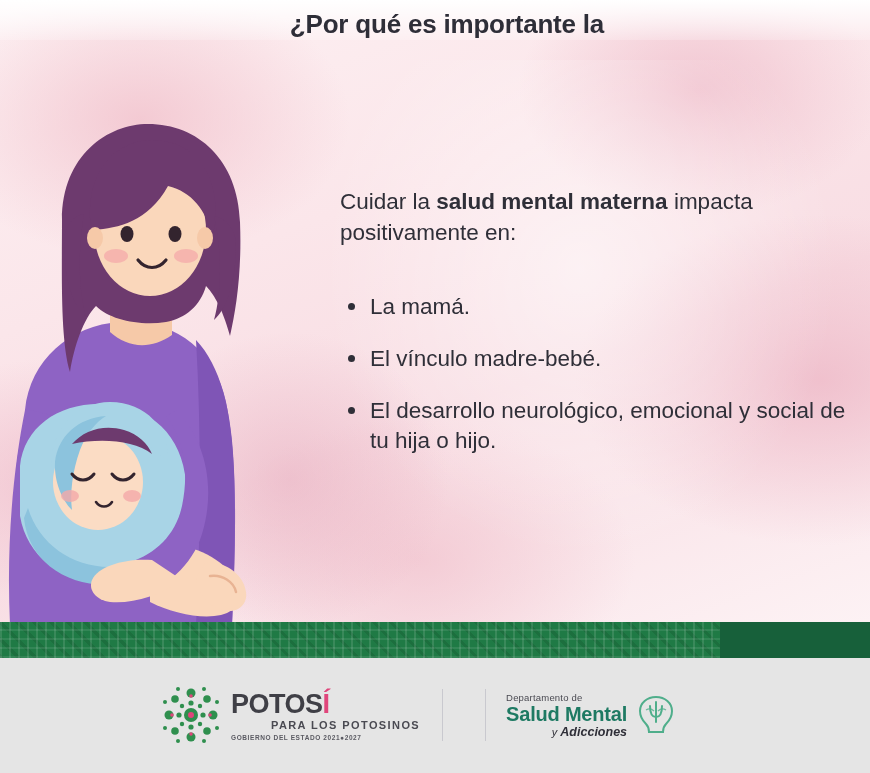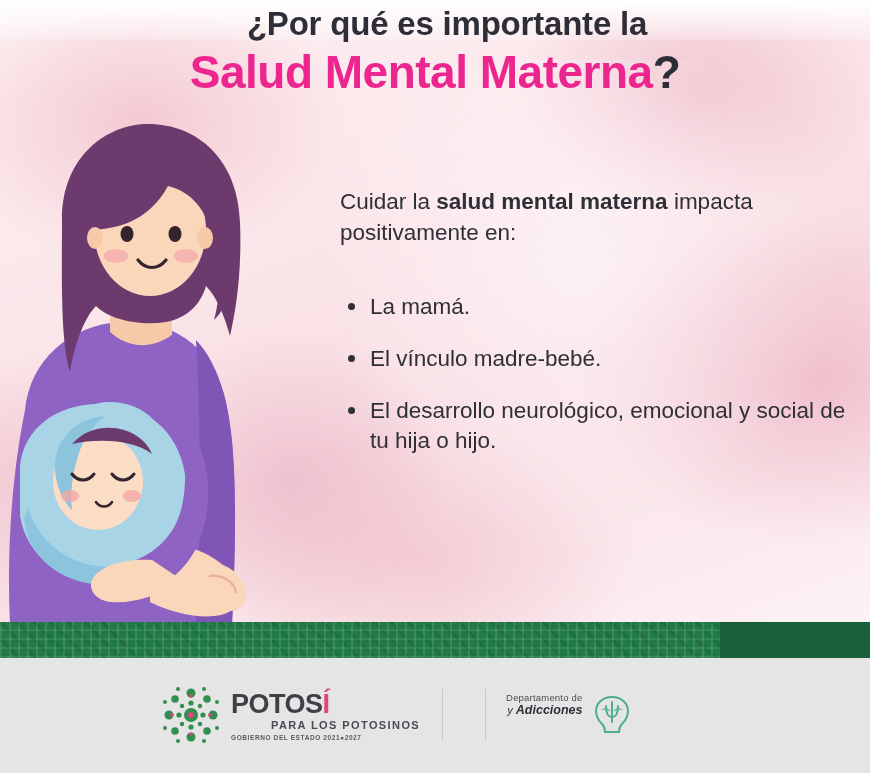--- a/index.html
+++ b/index.html
@@ -33,21 +33,21 @@
   .bg-wash2{
     position:absolute;left:130px;top:330px;width:320px;height:300px;
     background:radial-gradient(ellipse at 50% 50%, rgba(227,163,183,0.45) 0%, rgba(227,163,183,0) 70%);
   }
 
   
   .headline{
     position:absolute;left:0;top:6px;width:870px;text-align:center;
   }
   .h-line1{
-    font-size:33px;font-weight:bold;color:#2e2e38;letter-spacing:-0.2px;
+    font-size:26px;font-weight:bold;color:#2e2e38;letter-spacing:-0.2px;
     line-height:36px;
     margin-left:24px;
   }
   .h-line2{
     font-size:46px;font-weight:bold;color:#ec268f;line-height:56px;letter-spacing:-0.5px;
     margin-top:2px;
   }
   .h-qmark{color:#2e2e38;}
 
   
@@ -121,21 +121,20 @@
 
 <div class="poster">
 
   <div class="bg"></div>
   <div class="bg-white-top"></div>
   <div class="bg-wash1"></div>
   <div class="bg-wash2"></div>
 
   <div class="headline">
     <div class="h-line1">¿Por qué es importante la</div>
-    <div class="h-line2"><span>Salud Mental Materna</span><span class="h-qmark">?</span></div>
   </div>
 
   <div class="illo">
     <svg width="330" height="515" viewBox="0 0 330 515" xmlns="http://www.w3.org/2000/svg">
       <defs>
         <clipPath id="clipBody">
             <rect x="0" y="0" width="330" height="515"></rect>
           </clipPath>
       </defs>
       <g clip-path="url(#clipBody)">
@@ -263,20 +262,21 @@
       </div>
 
       <div class="divider"></div>
 
 
       <div class="divider2"></div>
 
       <div class="dept-logo">
         <div class="dept-words">
           <div class="dept-top">Departamento de</div>
+          <div class="dept-main">Salud Mental</div>
           <div class="dept-sub"><span class="y">y </span><span>Adicciones</span></div>
         </div>
         <div class="dept-mark">
           <svg width="46" height="46" viewBox="0 0 46 46" xmlns="http://www.w3.org/2000/svg">
             <path d="M23 5 C14 5 7 11 7 19 C7 25 10 29 13 32 C15 34 16 37 16 40 L30 40 C30 37 31 34 33 32 C36 29 39 25 39 19 C39 11 32 5 23 5 Z" fill="none" stroke="#4fae8b" stroke-width="2"></path>
             <path d="M23 10 L23 30 M17 14 C17 22 19 25 23 25 C27 25 29 22 29 14" fill="none" stroke="#4fae8b" stroke-width="2" stroke-linecap="round"></path>
             <path d="M13 18 C16 16 19 17 21 19 M33 18 C30 16 27 17 25 19" fill="none" stroke="#4fae8b" stroke-width="1.3" opacity="0.8"></path>
           </svg>
         </div>
       </div>

